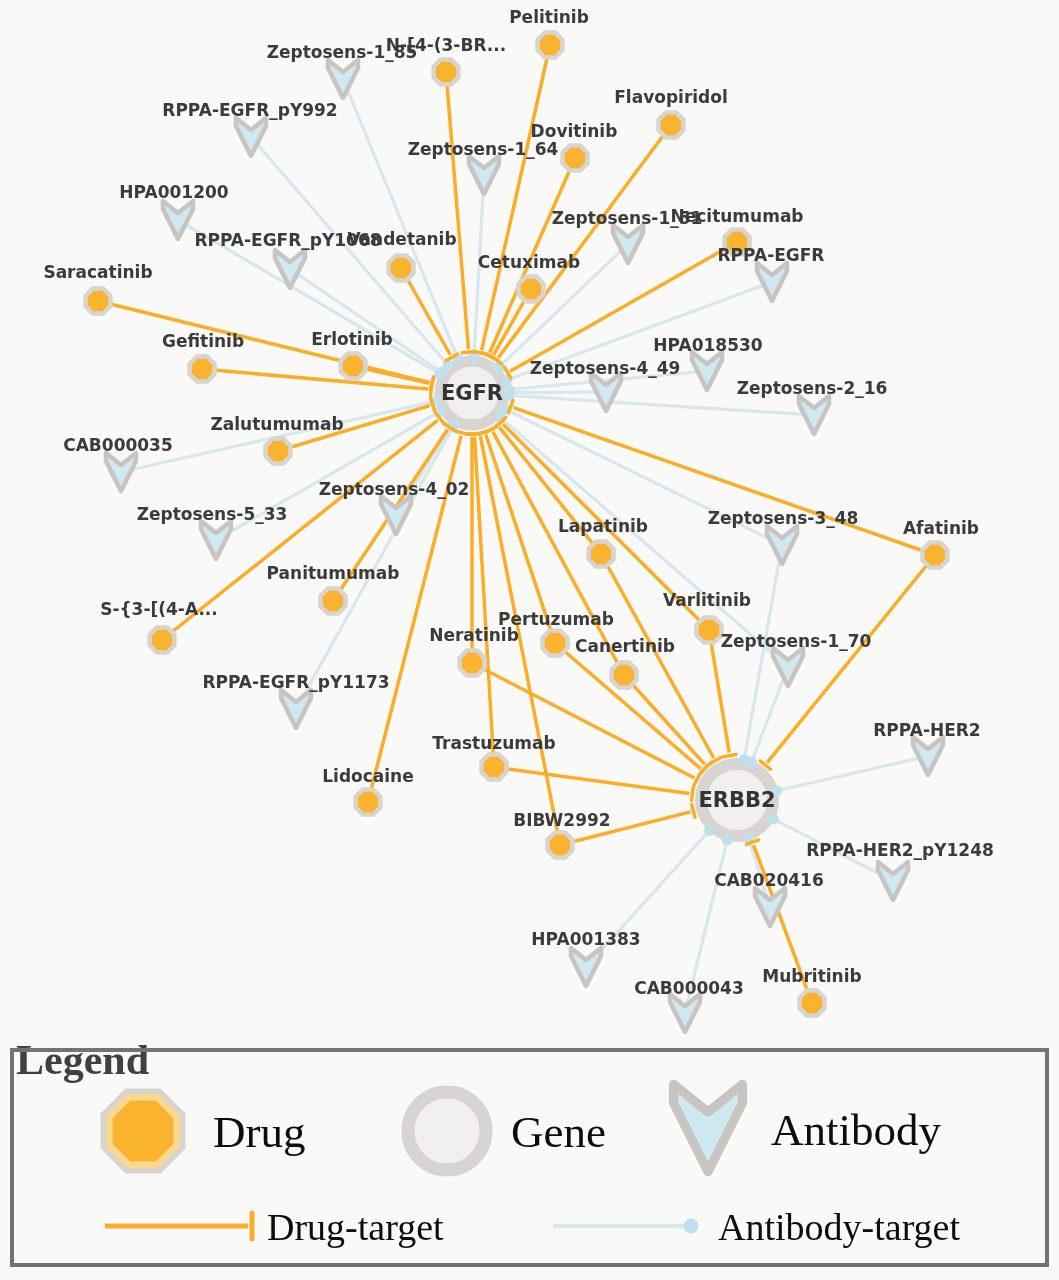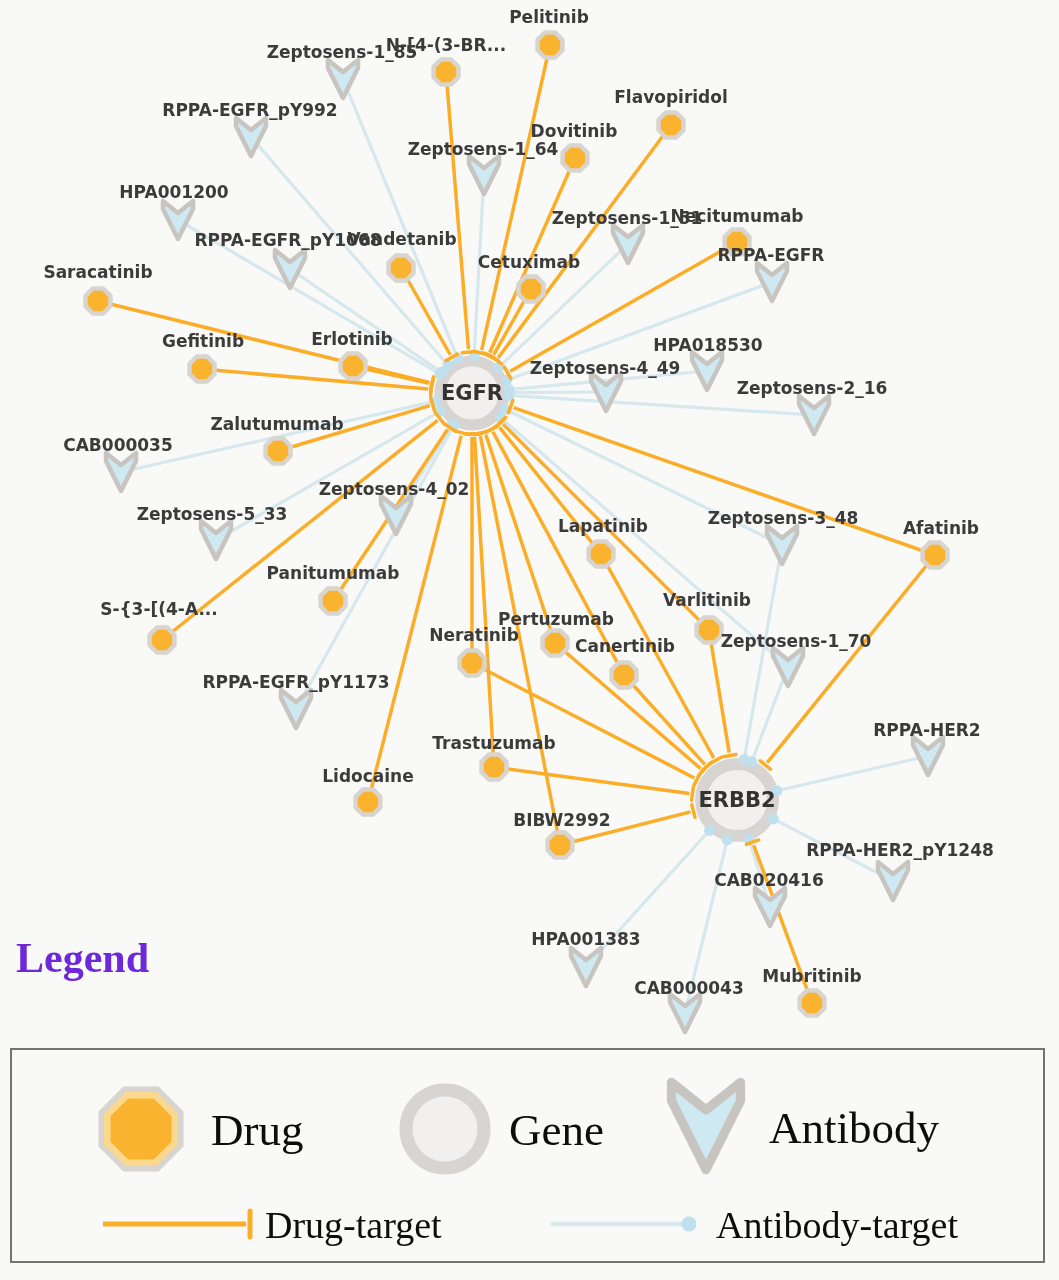--- a/index.html
+++ b/index.html
@@ -5,26 +5,26 @@
   html,body{margin:0;padding:0;}
   body{
     width:1059px;height:1280px;position:relative;overflow:hidden;
     background:var(--bg,#f9f9f7);
     font-family:"DejaVu Sans",sans-serif;
   }
   #graph{position:absolute;left:0;top:0;}
   .nl{font:700 17px "DejaVu Sans",sans-serif;fill:#3b3b3b;}
   .gl{font:700 21px "DejaVu Sans",sans-serif;fill:#333;}
   #legend-title{
-    position:absolute;left:16px;top:934px;
-    font:700 42px "Liberation Serif",serif;color:#6d28d9;
+    position:absolute;left:16px;top:1036px;
+    font:700 42px "Liberation Serif",serif;color:#404040;
   }
   #legend-box{
     position:absolute;left:10px;top:1048px;width:1031px;height:211px;
-    border:2px solid #737373;background:transparent;
+    border:4px solid #737373;background:transparent;
   }
   .lg-t1{font:400 45px "Liberation Serif",serif;fill:#0d0d0d;}
   .lg-t2{font:400 38px "Liberation Serif",serif;fill:#0d0d0d;}
 </style>
 </head>
 <body style="--bg: #f9f9f7;">
 
 <svg id="graph" width="1059" height="1280" viewBox="0 0 1059 1280">
     <g>
       <line x1="457.93967165991285" y1="358.7756348931212" x2="343" y2="79" stroke="#d6e8ee" stroke-width="3.2"></line>

